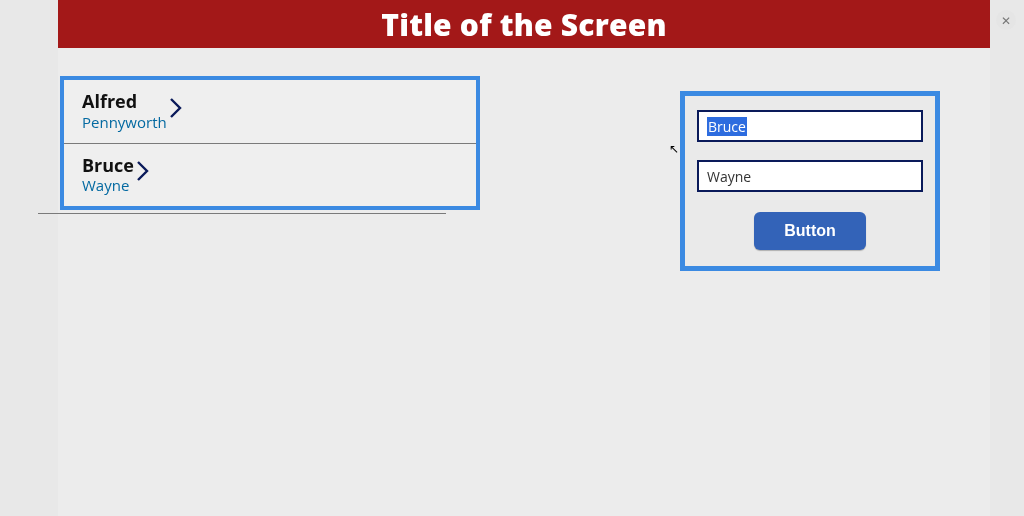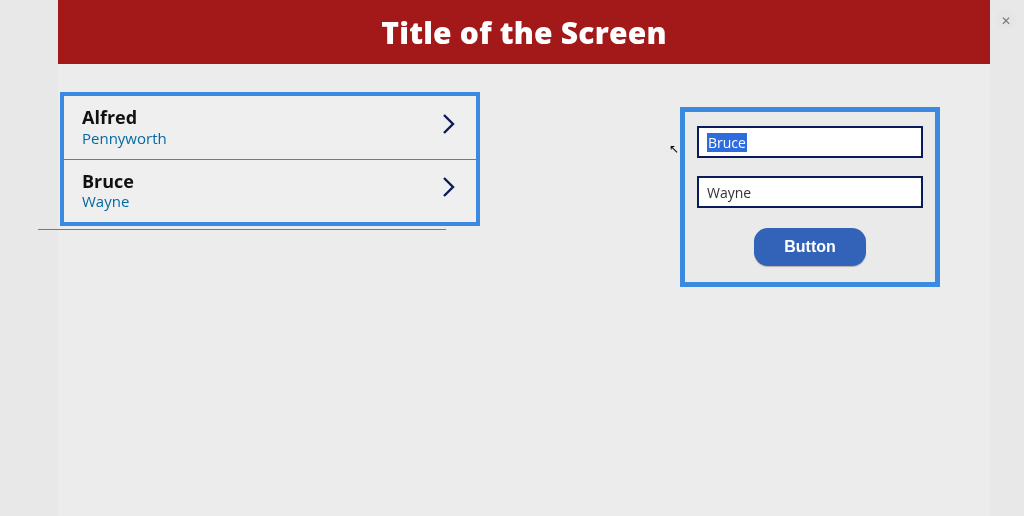--- a/index.html
+++ b/index.html
@@ -14,21 +14,21 @@
     .outer {
       position: absolute;
       left: 58px;
       top: 0;
       width: 932px;
       height: 516px;
       background: #ececec;
     }
     .header {
       background: #a31818;
-      height: 64px;
+      height: 48px;
       display: flex;
       align-items: center;
       justify-content: center;
     }
     .header h1 {
       color: #fff;
       font-weight: 800;
       font-size: 30px;
       letter-spacing: 0.2px;
     }
@@ -44,21 +44,21 @@
       top: 28px;
       width: 420px;
       border: 4px solid #3b8ae2;
       background: #efefef;
     }
     .list-item {
       padding: 10px 18px 12px 18px;
       border-bottom: 1px solid #7a7a7a;
       display: flex;
       align-items: center;
-      justify-content: space-between;
+      justify-content: flex-start;
       cursor: pointer;
     }
     .list-item:last-child { border-bottom: none; }
     .list-text .first {
       font-size: 18px;
       font-weight: 700;
       color: #111;
       line-height: 1.25;
     }
     .list-text .last {
@@ -104,21 +104,21 @@
       margin-bottom: 18px;
       display: flex;
       align-items: center;
       cursor: text;
     }
     .btn-row { display: flex; justify-content: center; margin-top: 20px; }
     .btn {
       background: #3363b8;
       color: #fff;
       border: none;
-      border-radius: 14px;
+      border-radius: 6px;
       padding: 10px 30px;
       font-size: 16px;
       font-weight: 600;
       cursor: pointer;
       box-shadow: 0 1px 1px rgba(0,0,0,0.25);
     }
 
     
     .close-btn {
       position: absolute;

